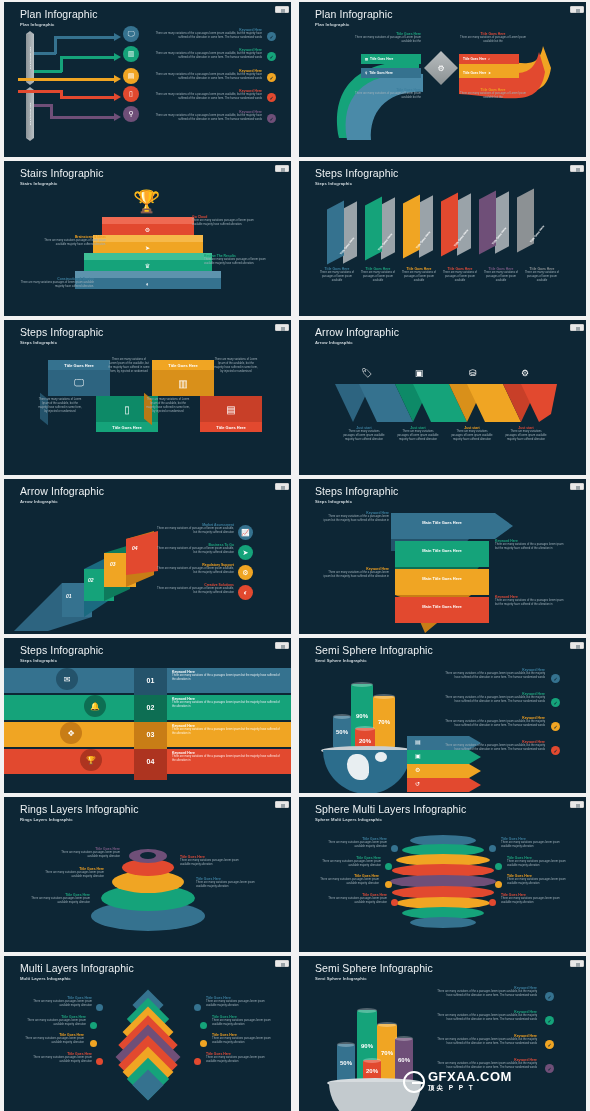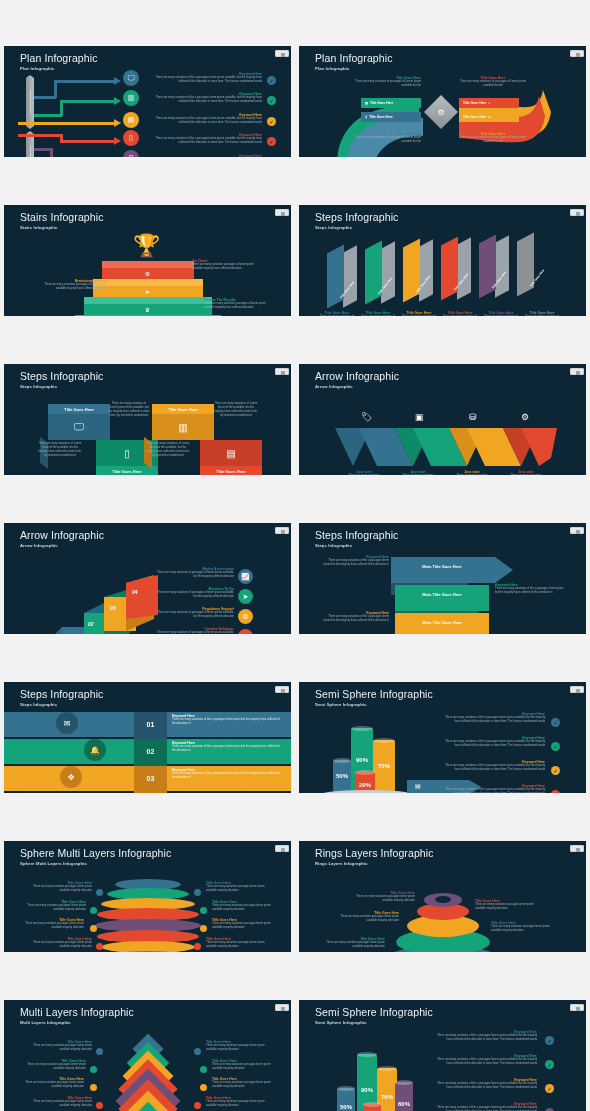--- a/index.html
+++ b/index.html
@@ -15,21 +15,20 @@
     grid-auto-rows:155px;
     column-gap:8px;
     row-gap:4px;
     padding:2px 4px;
   }
   .slide {
     position:relative;
     background:#0d2635;
     overflow:hidden;
     color:#fff;
-    margin-top:44px;
   }
   .slide .title {
     position:absolute; left:16px; top:6px;
     font-size:10.5px; font-weight:400; letter-spacing:.1px;
     color:#eef2f4;
   }
   .slide .subtitle {
     position:absolute; left:16px; top:20px;
     font-size:4.2px; font-weight:700; color:#cfd8dd; letter-spacing:.1px;
   }
@@ -615,20 +614,55 @@
       <div class="s1-chk ico bg-orange" style="left:252px;top:58px;">✓</div>
       <div style="position:absolute;left:142px;top:76px;width:104px;text-align:right">
         <div class="kw c-red">Keyword Here</div>
         <div class="body-txt">There are many variations of the a passages lorem ipsum available, but the majority have suffered of the alteration in some form. The humour randomised words</div>
       </div>
       <div class="s1-chk ico bg-red" style="left:252px;top:82px;">✓</div>
     </div>
   </div>
 
   <div class="slide">
+    <div class="title">Rings Layers Infographic</div>
+    <div class="subtitle">Rings Layers Infographic</div>
+    <div class="badge"></div>
+    <div class="stage">
+      <div class="ring" style="top:78px;width:114px;height:30px;background:#35728f;"></div>
+      <div class="ring" style="top:62px;width:94px;height:26px;background:#15a37a;"></div>
+      <div class="ring" style="top:48px;width:72px;height:22px;background:#f0a523;"></div>
+      <div class="ring" style="top:36px;width:52px;height:17px;background:#e2492f;"></div>
+      <div class="ring" style="top:26px;width:38px;height:14px;background:#6f4f78;"></div>
+      <div class="ring" style="top:29px;width:16px;height:7px;background:#0d2635;"></div>
+
+      <div style="position:absolute;left:50px;top:24px;width:66px;text-align:right">
+        <div class="ttl c-purple">Title Goes Here</div>
+        <div class="body-txt">There are many variations passages lorem ipsum available majority alteration</div>
+        </div>
+      <div style="position:absolute;left:34px;top:44px;width:66px;text-align:right">
+        <div class="ttl c-orange">Title Goes Here</div>
+        <div class="body-txt">There are many variations passages lorem ipsum available majority alteration</div>
+        </div>
+      <div style="position:absolute;left:20px;top:70px;width:66px;text-align:right">
+        <div class="ttl c-green">Title Goes Here</div>
+        <div class="body-txt">There are many variations passages lorem ipsum available majority alteration</div>
+        </div>
+      <div style="position:absolute;left:176px;top:32px;width:70px;">
+        <div class="ttl c-red">Title Goes Here</div>
+        <div class="body-txt">There are many variations passages lorem ipsum available majority alteration</div>
+        </div>
+      <div style="position:absolute;left:192px;top:54px;width:70px;">
+        <div class="ttl c-blue">Title Goes Here</div>
+        <div class="body-txt">There are many variations passages lorem ipsum available majority alteration</div>
+        </div>
+    </div>
+  </div>
+
+  <div class="slide">
     <div class="title">Sphere Multi Layers Infographic</div>
     <div class="subtitle">Sphere Multi Layers Infographic</div>
     <div class="badge"></div>
     <div class="stage">
       <div class="ell" style="top:12px;width:66px;height:11px;background:#35728f;"></div>
       <div class="ell" style="top:21px;width:82px;height:12px;background:#15a37a;"></div>
       <div class="ell" style="top:31px;width:94px;height:12px;background:#f0a523;"></div>
       <div class="ell" style="top:41px;width:102px;height:13px;background:#e2492f;"></div>
       <div class="ell" style="top:52px;width:106px;height:13px;background:#6f4f78;"></div>
       <div class="ell" style="top:63px;width:102px;height:13px;background:#e2492f;"></div>
@@ -675,55 +709,20 @@
         <div class="body-txt">There are many variations passages lorem ipsum available majority alteration</div>
         </div>
       <div style="position:absolute;left:202px;top:70px;width:66px;">
         <div class="ttl c-red">Title Goes Here</div>
         <div class="body-txt">There are many variations passages lorem ipsum available majority alteration</div>
         </div>
     </div>
   </div>
 
   <div class="slide">
-    <div class="title">Rings Layers Infographic</div>
-    <div class="subtitle">Rings Layers Infographic</div>
-    <div class="badge"></div>
-    <div class="stage">
-      <div class="ring" style="top:78px;width:114px;height:30px;background:#35728f;"></div>
-      <div class="ring" style="top:62px;width:94px;height:26px;background:#15a37a;"></div>
-      <div class="ring" style="top:48px;width:72px;height:22px;background:#f0a523;"></div>
-      <div class="ring" style="top:36px;width:52px;height:17px;background:#e2492f;"></div>
-      <div class="ring" style="top:26px;width:38px;height:14px;background:#6f4f78;"></div>
-      <div class="ring" style="top:29px;width:16px;height:7px;background:#0d2635;"></div>
-
-      <div style="position:absolute;left:50px;top:24px;width:66px;text-align:right">
-        <div class="ttl c-purple">Title Goes Here</div>
-        <div class="body-txt">There are many variations passages lorem ipsum available majority alteration</div>
-        </div>
-      <div style="position:absolute;left:34px;top:44px;width:66px;text-align:right">
-        <div class="ttl c-orange">Title Goes Here</div>
-        <div class="body-txt">There are many variations passages lorem ipsum available majority alteration</div>
-        </div>
-      <div style="position:absolute;left:20px;top:70px;width:66px;text-align:right">
-        <div class="ttl c-green">Title Goes Here</div>
-        <div class="body-txt">There are many variations passages lorem ipsum available majority alteration</div>
-        </div>
-      <div style="position:absolute;left:176px;top:32px;width:70px;">
-        <div class="ttl c-red">Title Goes Here</div>
-        <div class="body-txt">There are many variations passages lorem ipsum available majority alteration</div>
-        </div>
-      <div style="position:absolute;left:192px;top:54px;width:70px;">
-        <div class="ttl c-blue">Title Goes Here</div>
-        <div class="body-txt">There are many variations passages lorem ipsum available majority alteration</div>
-        </div>
-    </div>
-  </div>
-
-  <div class="slide">
     <div class="title">Multi Layers Infographic</div>
     <div class="subtitle">Multi Layers Infographic</div>
     <div class="badge"></div>
     <div class="stage">
       <div class="dia" style="top:12px;width:22px;height:22px;background:#35728f;"></div>
       <div class="dia" style="top:22px;width:30px;height:30px;background:#15a37a;"></div>
       <div class="dia" style="top:32px;width:36px;height:36px;background:#f0a523;"></div>
       <div class="dia" style="top:42px;width:42px;height:42px;background:#e2492f;"></div>
       <div class="dia" style="top:52px;width:46px;height:46px;background:#6f4f78;"></div>
       <div class="dia" style="top:62px;width:42px;height:42px;background:#e2492f;"></div>

